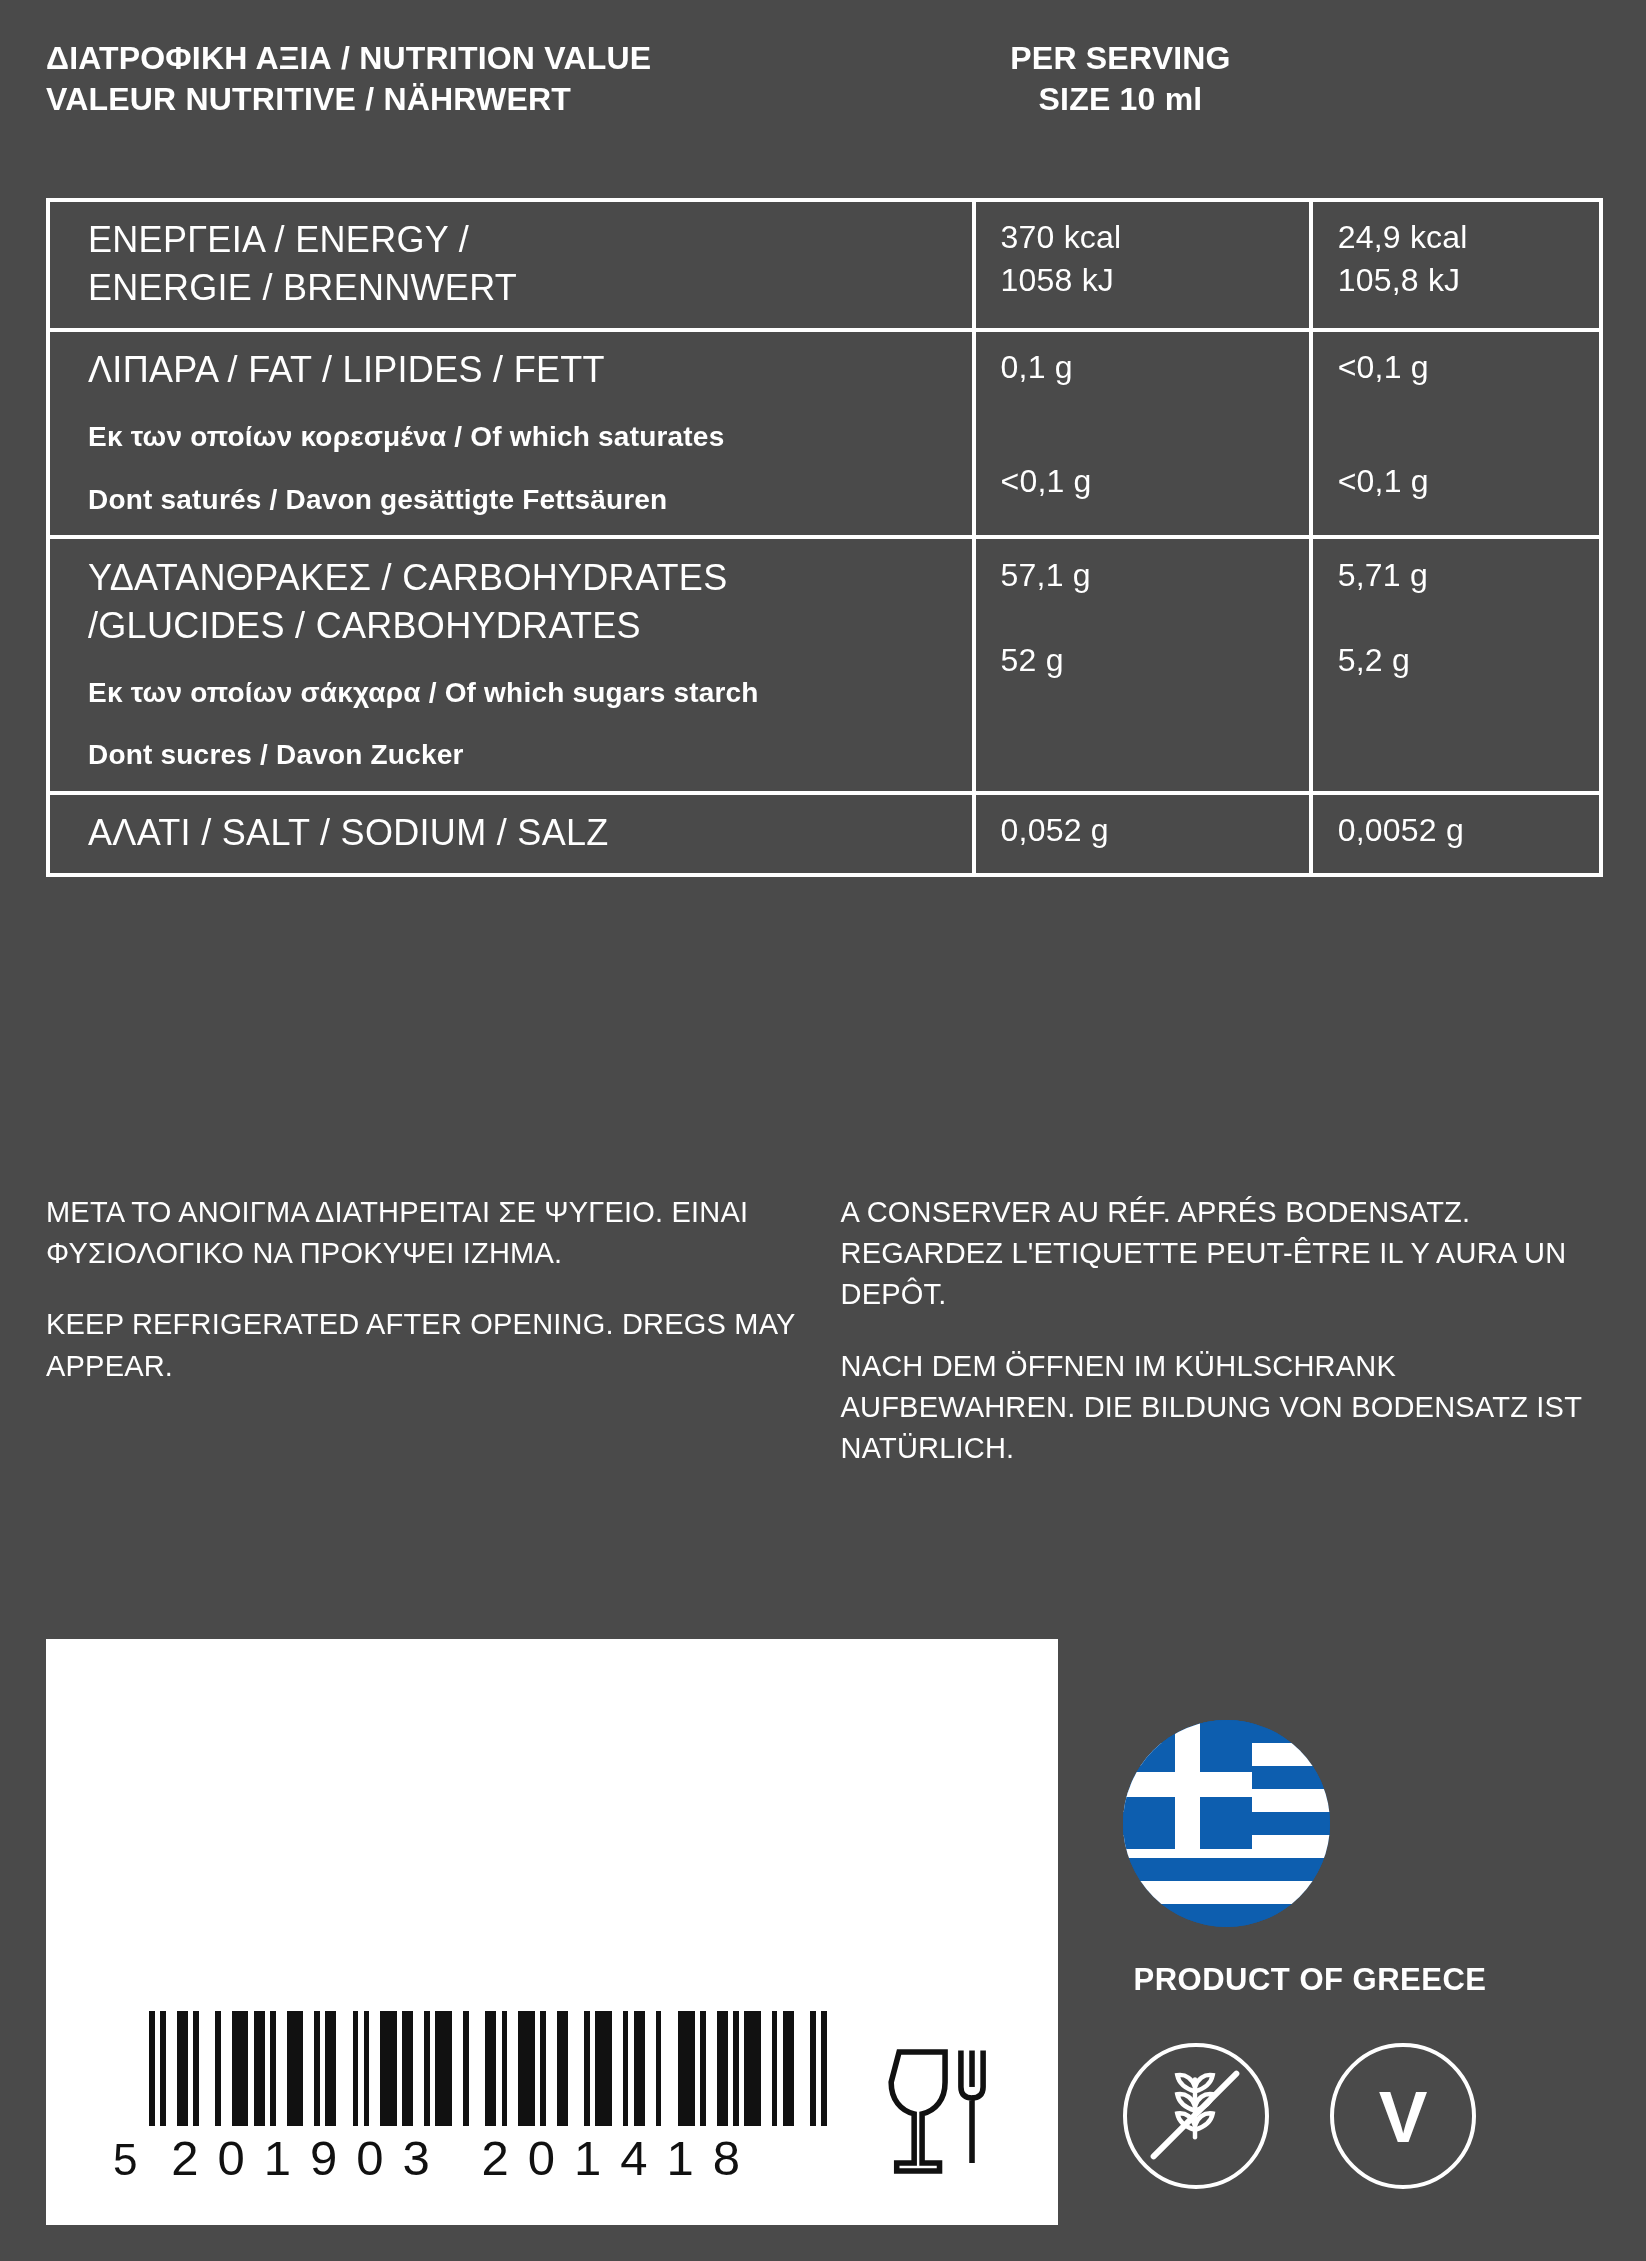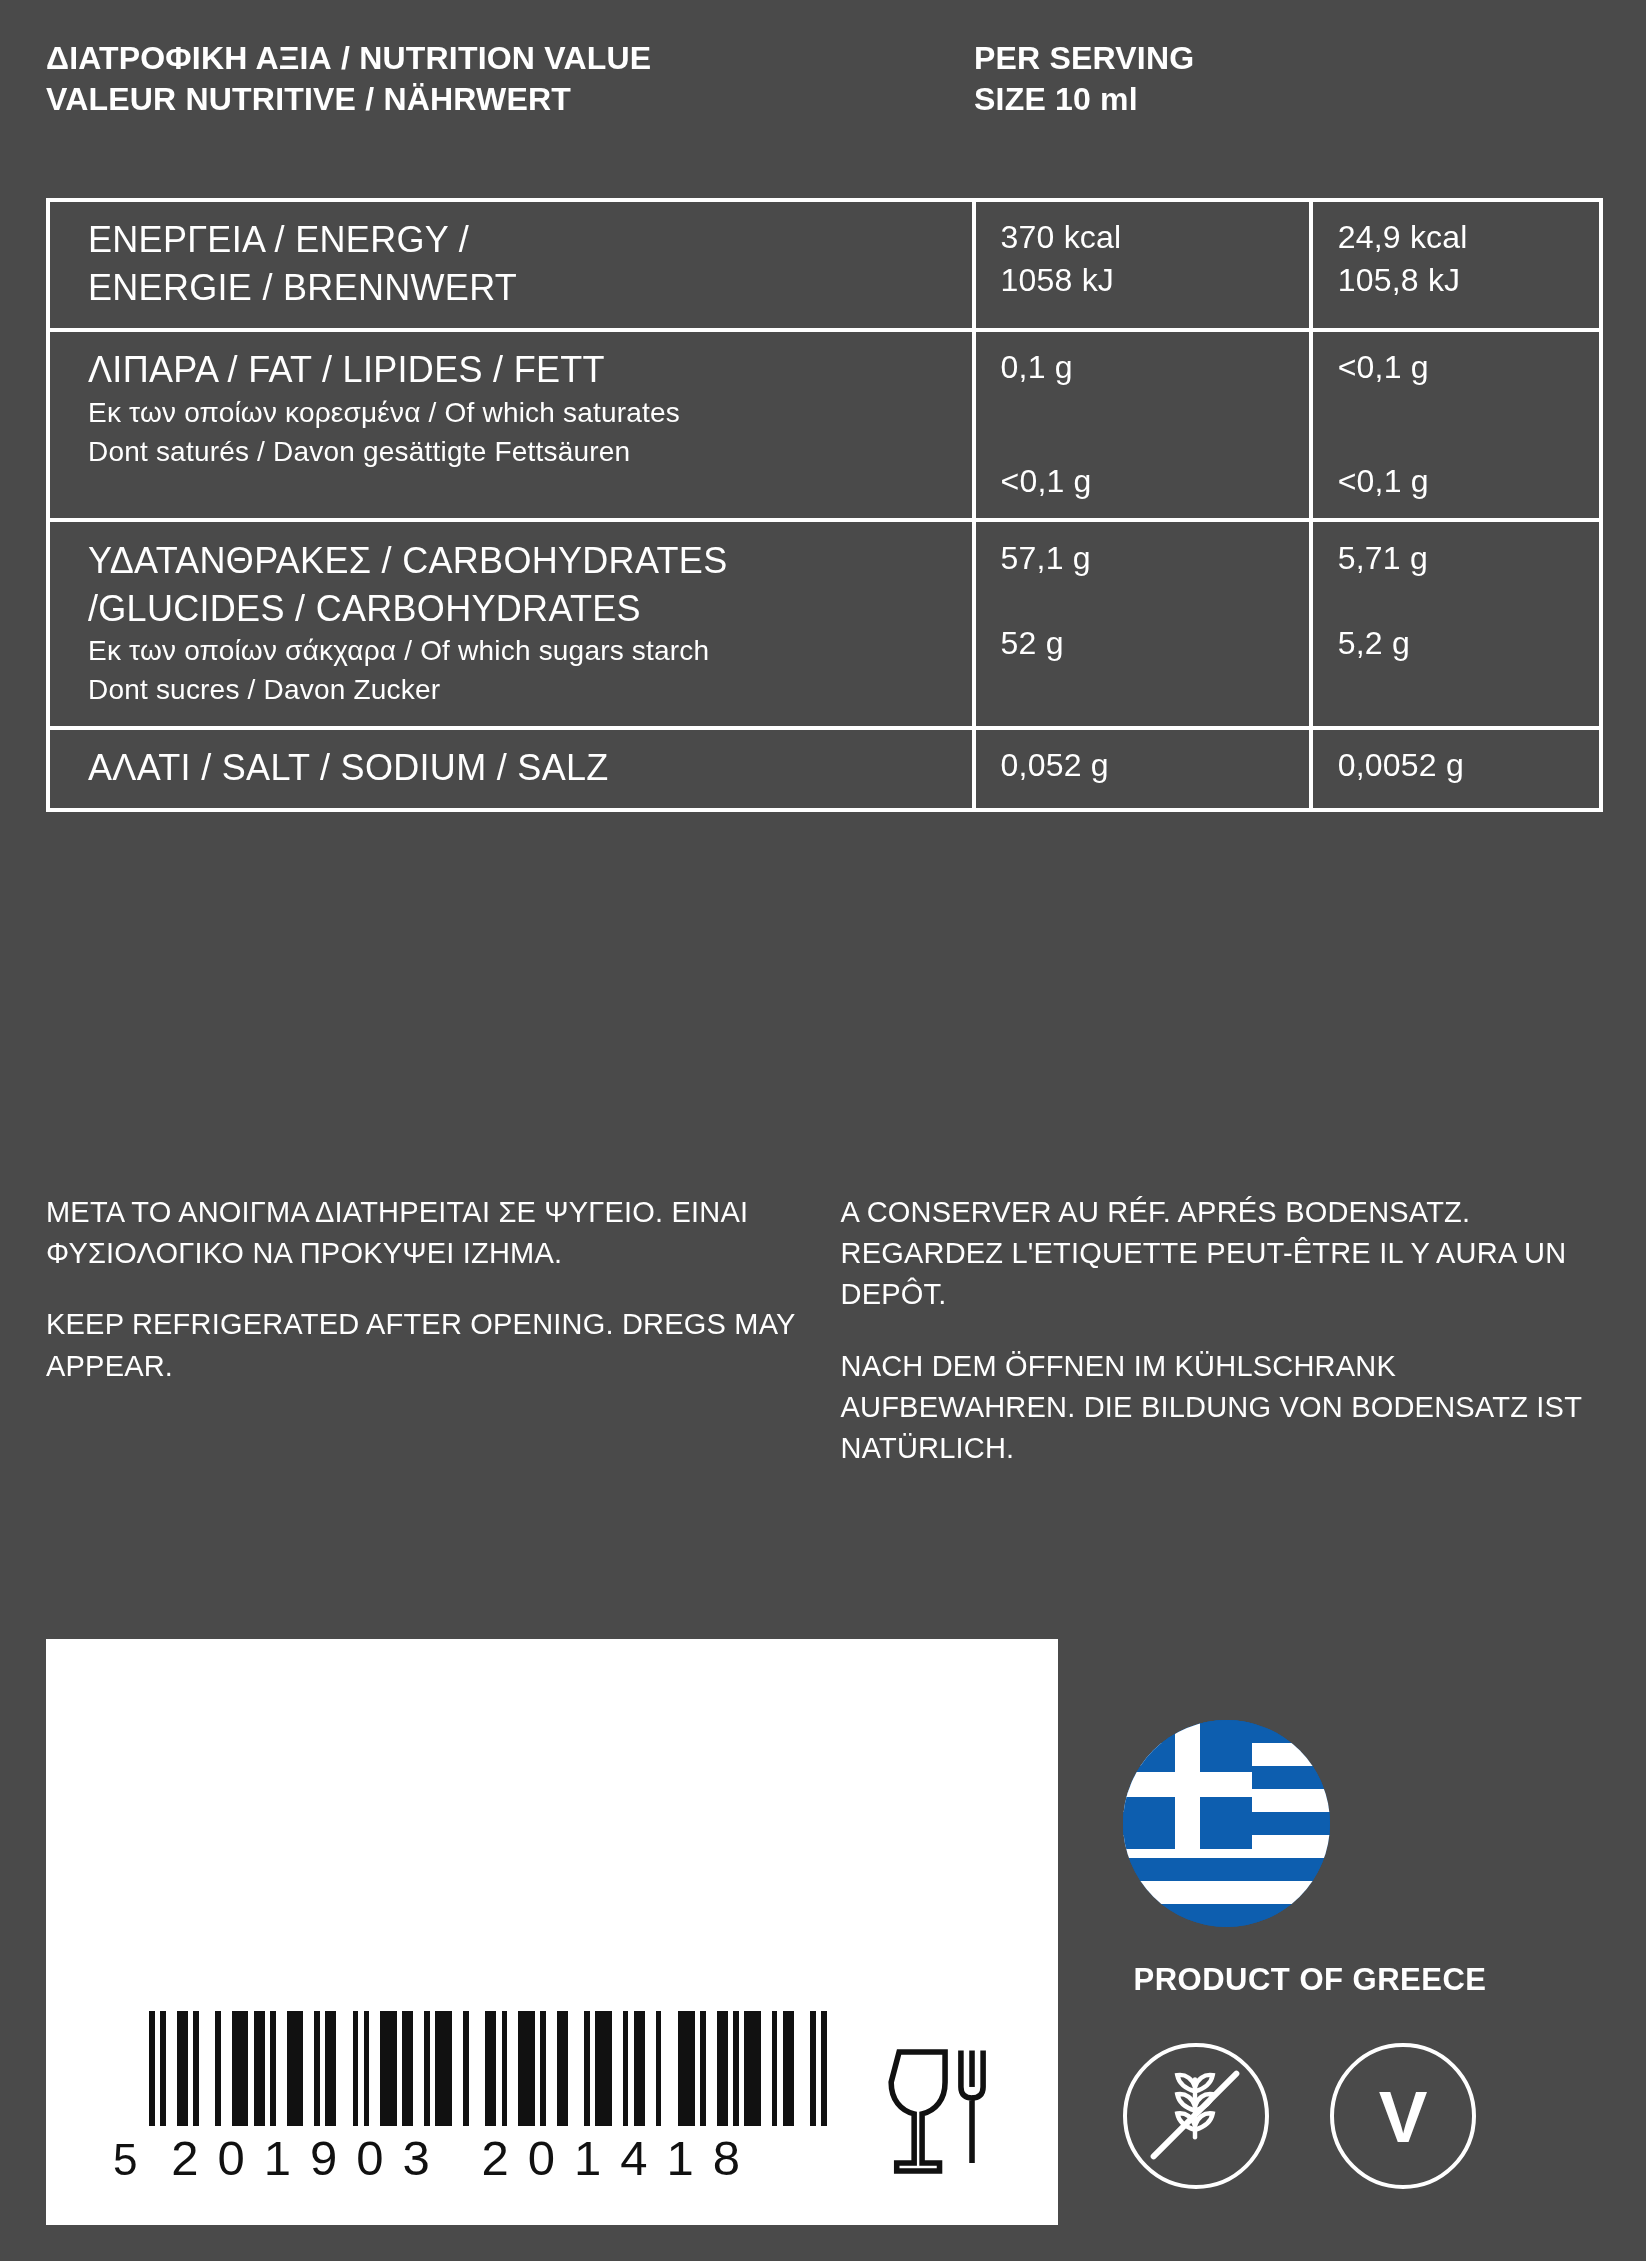--- a/index.html
+++ b/index.html
@@ -41,21 +41,21 @@
     letter-spacing: 0.2px;
     font-weight: 600;
   }
   .nh-col {
     width: 333px;
     font-size: 32px;
     line-height: 1.28;
     letter-spacing: 0.2px;
     font-weight: 600;
   }
-  .nh-col.second { width: 293px; }
+  .nh-col.second { width: 293px; text-align: center; }
 
   
   .table {
     position: absolute;
     left: 46px;
     top: 198px;
     width: 1557px;
     border: 4px solid #ffffff;
     box-sizing: border-box;
   }
@@ -85,21 +85,22 @@
   .l1 {
     font-size: 36px;
     line-height: 1.33;
     letter-spacing: 0.3px;
     font-weight: 500;
   }
   .l2 {
     font-size: 28px;
     line-height: 1.38;
     letter-spacing: 0.2px;
-    font-weight: 400;
+    font-weight: 700;
+    margin-top: 24px;
   }
   .val {
     font-size: 32px;
     line-height: 1.33;
     letter-spacing: 0.2px;
     font-weight: 500;
   }
   .val.spacer-top { margin-top: 71px; }
   .val.carb-sugar { margin-top: 43px; }
 

